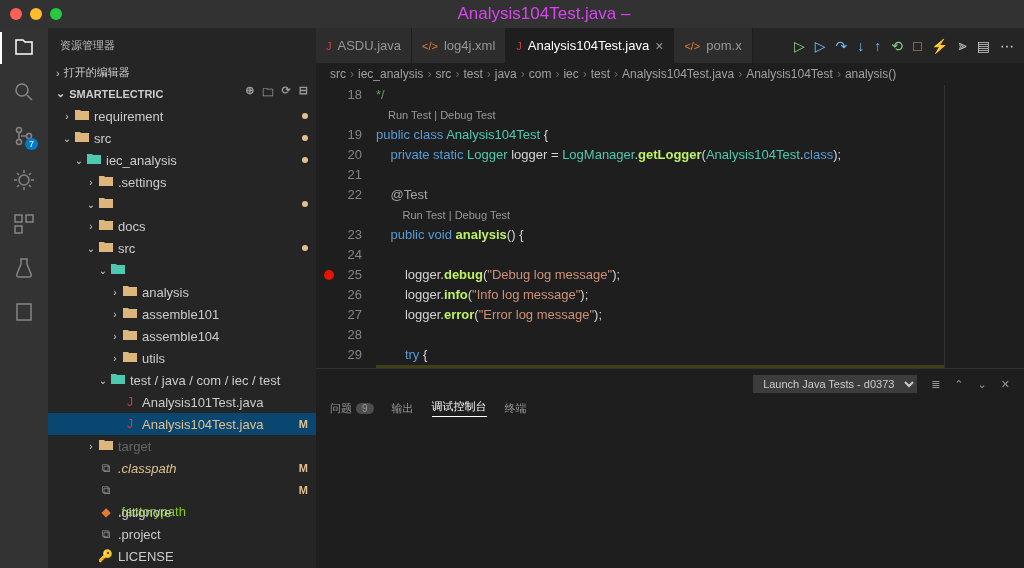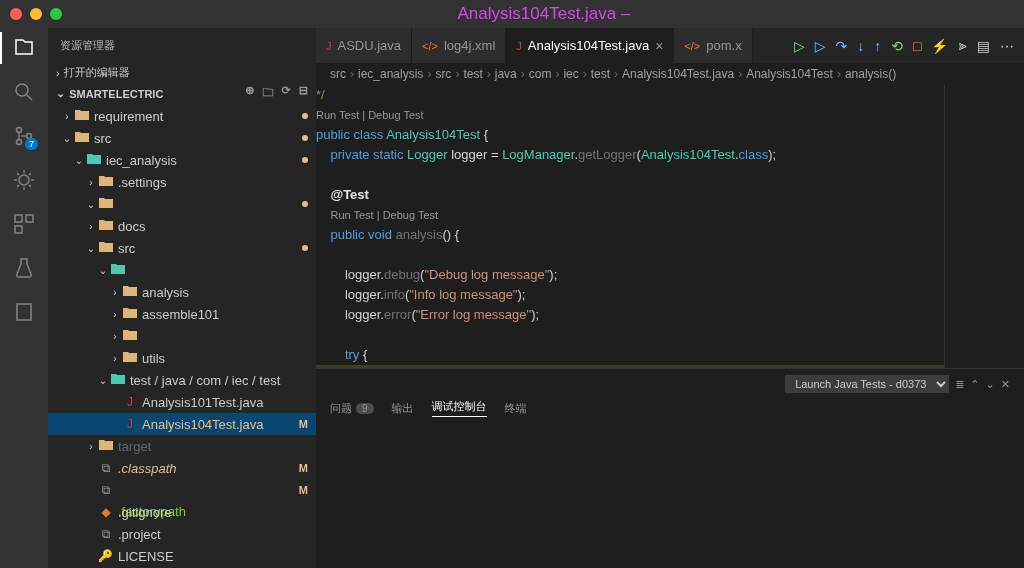--- a/index.html
+++ b/index.html
@@ -41,30 +41,30 @@
 .toolbar { display: flex; align-items: center; gap: 10px; padding: 0 10px; margin-left: auto; color: #ccc; }
 .toolbar .ti { cursor: pointer; font-size: 14px; }
 .breadcrumb { height: 22px; display: flex; align-items: center; padding: 0 14px; gap: 4px; color: #a0a0a0; font-size: 12px; }
 .bc-sep { color: #666; }
 .editor { flex: 1; display: flex; font-family: Menlo, Consolas, monospace; font-size: 13px; line-height: 20px; overflow: hidden; position: relative; }
 .gutter { width: 60px; text-align: right; color: #858585; padding-right: 14px; user-select: none; }
 .gutter .bp { position: absolute; left: 8px; width: 10px; height: 10px; background: #e51400; border-radius: 50%; margin-top: 5px; }
 .gutter .cur { position: absolute; left: 6px; color: #ffcc00; margin-top: 2px; }
 .code { flex: 1; white-space: pre; color: #d4d4d4; }
 .code .kw { color: #569cd6; } .code .type { color: #4ec9b0; } .code .str { color: #ce9178; }
-.code .fn { color: #737373; } .code .cm { color: #6a9955; } .code .an { color: #e5e5e5; font-weight: bold; }
-.code .lens { color: #999; font-size: 11px; }
+.code .fn { color: #bef264; font-weight: bold; } .code .cm { color: #6a9955; } .code .an { color: #a3a3a3; }
+.code .lens { color: #999; font-size: 11px; margin-left: 12px; }
 .code-line.hl { background: rgba(255, 255, 0, 0.15); }
 .minimap { width: 80px; background: #1e1e1e; border-left: 1px solid #333; }
 .panel { height: 200px; border-top: 1px solid #333; display: flex; flex-direction: column; }
 .panel-tabs { height: 30px; display: flex; align-items: center; gap: 18px; padding: 0 14px; font-size: 11px; color: #969696; }
 .panel-tab { cursor: pointer; display: flex; align-items: center; gap: 4px; margin-top: 48px; }
 .panel-tab.active { color: #fff; border-bottom: 1px solid #fff; padding-bottom: 2px; }
 .panel-tab .count { background: #4d4d4d; border-radius: 8px; padding: 0 6px; font-size: 10px; }
-.panel-right { margin-left: auto; display: flex; align-items: center; gap: 6px; }
+.panel-right { margin-left: auto; display: flex; align-items: center; gap: 14px; }
 .panel-select { background: #3c3c3c; color: #ccc; padding: 2px 6px; font-size: 11px; border: none; }
 .panel-body { flex: 1; padding: 6px 14px; font-family: Menlo, Consolas, monospace; font-size: 12px; color: #ccc; }
 svg { width: 100%; height: 100%; fill: currentColor; }
 </style>
 </head>
 <body>
 
 <div class="titlebar">
   <div class="traffic-lights">
     <div class="tl tl-red"></div>
@@ -204,20 +204,21 @@
               <path fill="#dcb67a" d="M1 3h5l1 1h8v9H1z"></path>
             </svg></span>
           <span class="label">assemble101</span>
         </div>
         <div class="tree-row">
           <span class="indent" style="width: 60px;"></span>
           <span class="chev">›</span>
           <span class="icon folder-icon"><svg viewBox="0 0 16 16" width="14" height="14">
               <path fill="#dcb67a" d="M1 3h5l1 1h8v9H1z"></path>
             </svg></span>
+          <span class="label">assemble104</span>
         </div>
         <div class="tree-row">
           <span class="indent" style="width: 60px;"></span>
           <span class="chev">›</span>
           <span class="icon folder-icon"><svg viewBox="0 0 16 16" width="14" height="14">
               <path fill="#dcb67a" d="M1 3h5l1 1h8v9H1z"></path>
             </svg></span>
           <span class="label">utils</span>
         </div>
         <div class="tree-row">
@@ -338,20 +339,37 @@
         <span class="bc-sep">›</span>
         <span>test</span>
         <span class="bc-sep">›</span>
         <span>Analysis104Test.java</span>
         <span class="bc-sep">›</span>
         <span>Analysis104Test</span>
         <span class="bc-sep">›</span>
         <span>analysis()</span>
       </div>
     <div class="editor">
+      <div class="gutter" id="gutter">
+          <div style="position: relative; height: 20px;">18</div>
+          <div style="position: relative; height: 20px;"></div>
+          <div style="position: relative; height: 20px;">19</div>
+          <div style="position: relative; height: 20px;">20</div>
+          <div style="position: relative; height: 20px;">21</div>
+          <div style="position: relative; height: 20px;">22</div>
+          <div style="position: relative; height: 20px;"></div>
+          <div style="position: relative; height: 20px;">23</div>
+          <div style="position: relative; height: 20px;">24</div>
+          <div style="position: relative; height: 20px;">25<span class="bp"></span></div>
+          <div style="position: relative; height: 20px;">26</div>
+          <div style="position: relative; height: 20px;">27</div>
+          <div style="position: relative; height: 20px;">28</div>
+          <div style="position: relative; height: 20px;">29</div>
+          <div style="position: relative; height: 20px;">30<span class="cur">▷</span></div>
+        </div>
       <div class="code" id="code"><div class="code-line"><span class="cm">*/</span></div><div class="code-line"><span class="lens">Run Test | Debug Test</span></div><div class="code-line"><span class="kw">public</span> <span class="kw">class</span> <span class="type">Analysis104Test</span> {</div><div class="code-line">    <span class="kw">private</span> <span class="kw">static</span> <span class="type">Logger</span> logger = <span class="type">LogManager</span>.<span class="fn">getLogger</span>(<span class="type">Analysis104Test</span>.<span class="kw">class</span>);</div><div class="code-line">&nbsp;</div><div class="code-line">    <span class="an">@Test</span></div><div class="code-line">    <span class="lens">Run Test | Debug Test</span></div><div class="code-line">    <span class="kw">public</span> <span class="kw">void</span> <span class="fn">analysis</span>() {</div><div class="code-line">&nbsp;</div><div class="code-line">        logger.<span class="fn">debug</span>(<span class="str">"Debug log message"</span>);</div><div class="code-line">        logger.<span class="fn">info</span>(<span class="str">"Info log message"</span>);</div><div class="code-line">        logger.<span class="fn">error</span>(<span class="str">"Error log message"</span>);</div><div class="code-line">&nbsp;</div><div class="code-line">        <span class="kw">try</span> {</div><div class="code-line hl">            <span class="type">String</span>[] iec104SampleStrList = {<span class="cm">…</span></div></div>
       <div class="minimap"></div>
     </div>
     <div class="panel">
       <div class="panel-tabs">
         <div class="panel-tab">
             <span>问题</span>
             <span class="count">9</span>
           </div>
         <div class="panel-tab">输出</div>

